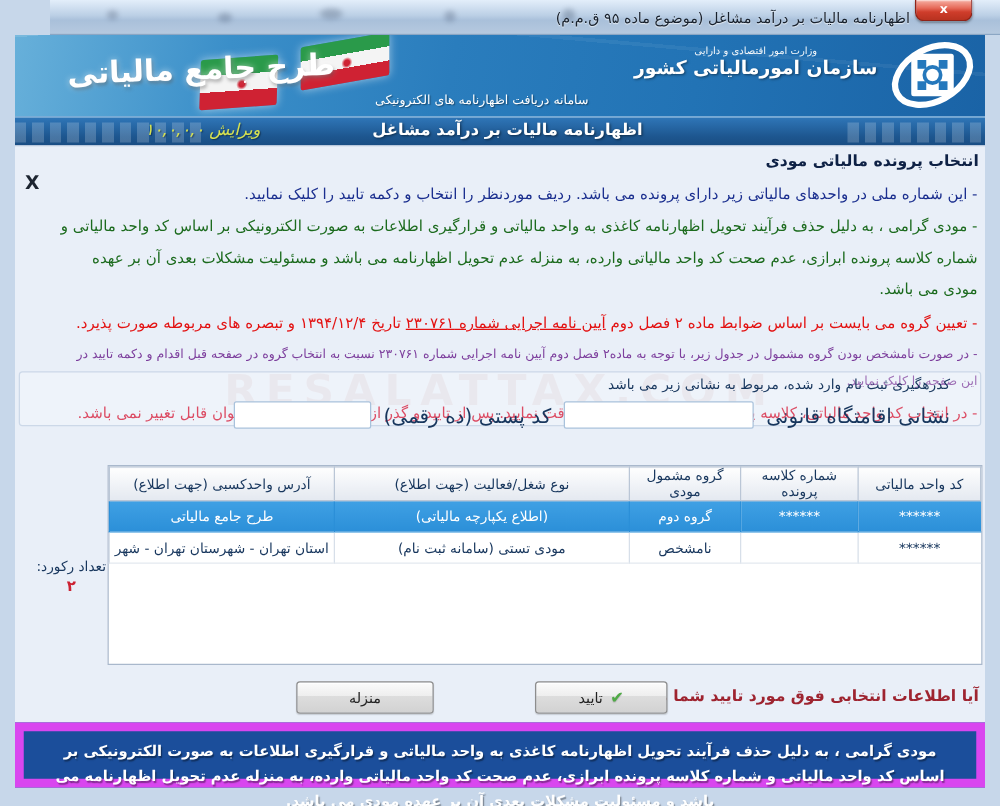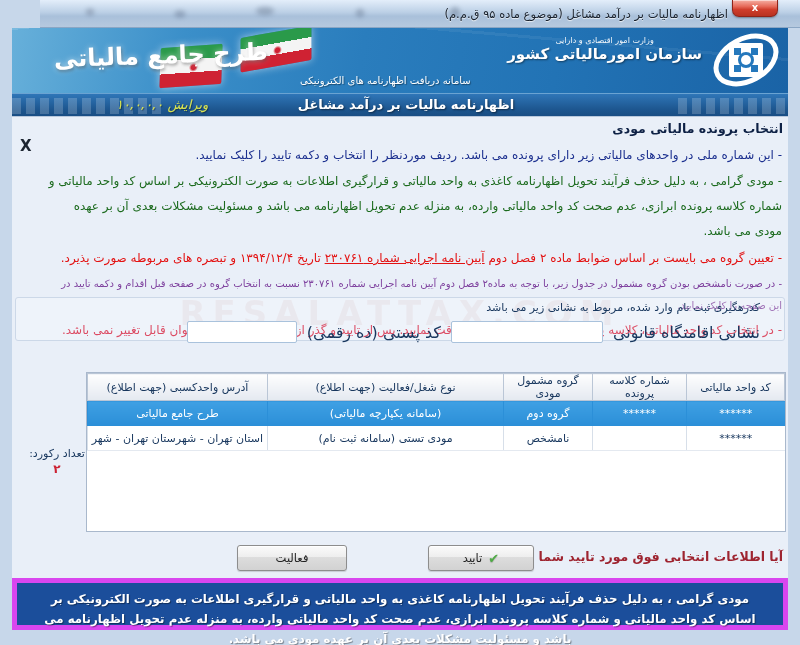--- a/index.html
+++ b/index.html
@@ -110,21 +110,21 @@
   .btn { position:absolute; top:428px; height:26px; border:1px solid #8d8d8d; border-radius:3px;
     background:linear-gradient(#fbfbfb,#eeeeee 45%,#dddddd 46%,#d2d2d2);
     font-size:11.5px; color:#222; display:flex; align-items:center; justify-content:center; gap:6px;
     box-shadow:inset 0 1px 0 #fff, 0 1px 1px rgba(0,0,0,.15); cursor:pointer;
     font-family:"DejaVu Sans","Liberation Sans",sans-serif; }
   .btn-confirm { left:416px; width:106px; }
   .btn-cancel  { left:225px; width:110px; }
   .check-icon { color:#4faa46; font-size:13px; font-weight:bold; text-shadow:0 1px 1px rgba(0,0,0,.2); }
 
   
-  .warning-bar { position:relative; height:52px; background:#1b4e9b; border:5px solid #d946ef;
+  .warning-bar { position:relative; height:52px; background:#1b4e9b; border:7px solid #d946ef;
     color:#fff; font-weight:bold; font-size:11.8px; text-align:center; padding:6px 14px; line-height:20px;
     text-shadow:1px 1px 1px rgba(0,0,0,.4); }
 </style>
 </head>
 <body>
 
 <div class="window">
 
   <div class="titlebar">
     <div class="smudges"></div>
@@ -212,21 +212,21 @@
               <th>گروه مشمول مودی</th>
               <th>نوع شغل/فعالیت (جهت اطلاع)</th>
               <th>آدرس واحدکسبی (جهت اطلاع)</th>
             </tr>
           </thead>
           <tbody>
             <tr class="row selected">
               <td>******</td>
               <td>******</td>
               <td>گروه دوم</td>
-              <td>(سامانه یکپارچه مالیاتی)</td>
+              <td>(اطلاع یکپارچه مالیاتی)</td>
               <td>طرح جامع مالیاتی</td>
             </tr>
             <tr class="row">
               <td>******</td>
               <td></td>
               <td>نامشخص</td>
               <td>مودی تستی (سامانه ثبت نام)</td>
               <td>استان تهران - شهرستان تهران - شهر تهران - نو</td>
             </tr>
           </tbody>
@@ -237,20 +237,20 @@
         <div class="lbl">تعداد رکورد:</div>
         <div class="val">۲</div>
       </div>
 
       <div class="confirm-question">آیا اطلاعات انتخابی فوق مورد تایید شما می باشد؟</div>
       <button class="btn btn-confirm">
         <span class="check-icon">✔</span>
         <span>تایید</span>
       </button>
       <button class="btn btn-cancel">
-        <span>فعالیت</span>
+        <span>منزله</span>
       </button>
     </div>
 
     <div class="warning-bar">مودی گرامی ، به دلیل حذف فرآیند تحویل اظهارنامه کاغذی به واحد مالیاتی و قرارگیری اطلاعات به صورت الکترونیکی بر اساس کد واحد مالیاتی و شماره کلاسه پرونده ابرازی، عدم صحت کد واحد مالیاتی وارده، به منزله عدم تحویل اظهارنامه می باشد و مسئولیت مشکلات بعدی آن بر عهده مودی می باشد.</div>
 
   </div>
 </div>
 
 </body></html>

